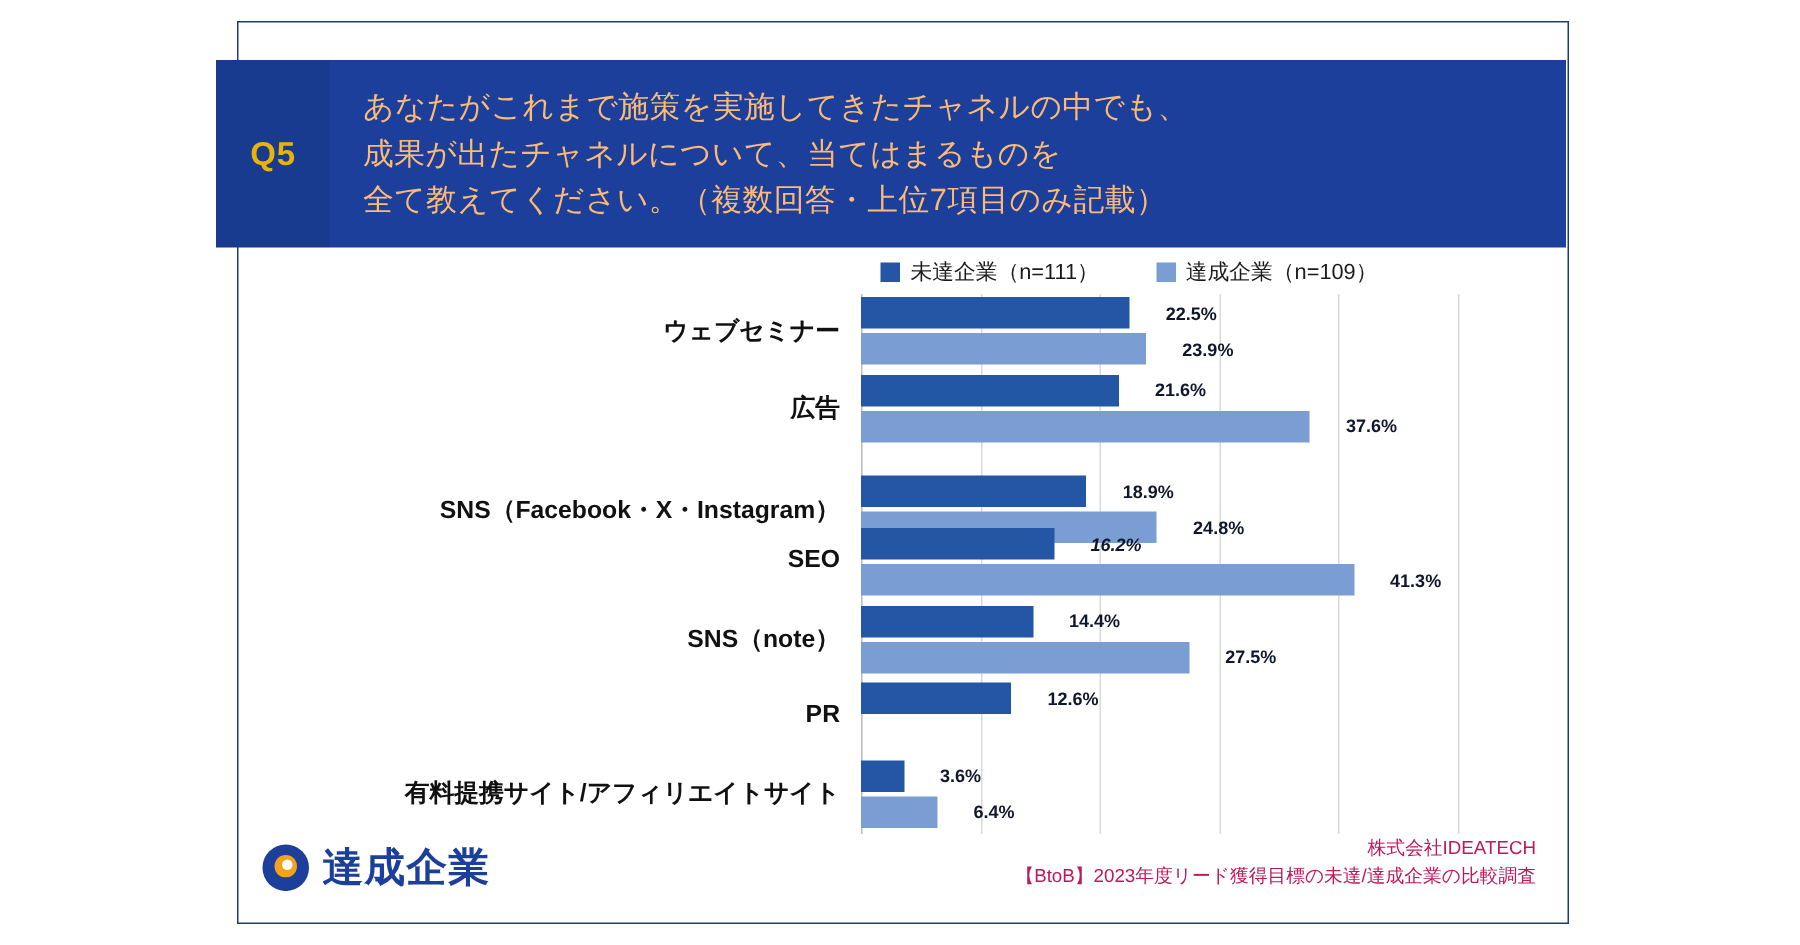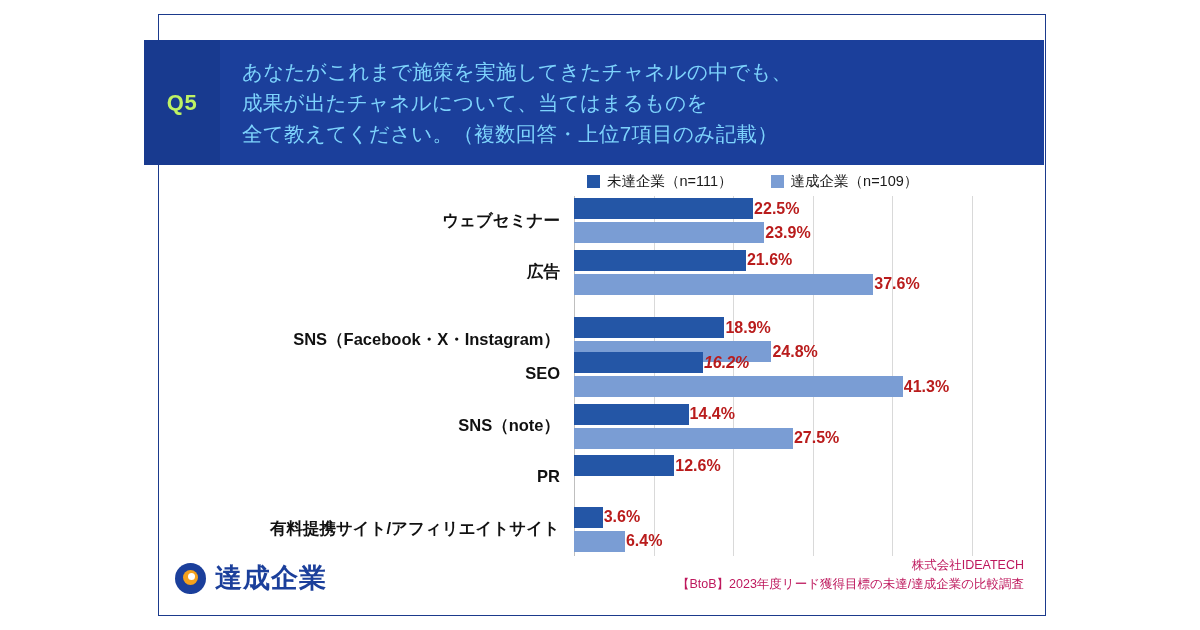--- a/index.html
+++ b/index.html
@@ -25,35 +25,35 @@
   }
   
   #q-box {
     position: absolute;
     left: 144px; top: 40px;
     width: 76px; height: 125px;
     background: #183a8f;
     display: flex; align-items: center; justify-content: center;
   }
   #q-box .q-text {
-    color: #bef264;
+    color: #eab308;
     font-size: 22px;
     font-weight: bold;
     letter-spacing: 0.5px;
   }
   
   #question-box {
     position: absolute;
     left: 220px; top: 40px;
     width: 824px; height: 125px;
     background: #1b3f9b;
     padding: 16px 18px 0 22px;
   }
   #question-box .q-line {
-    color: #7dd3fc;
+    color: #fdba74;
     font-size: 20.5px;
     line-height: 31px;
     font-weight: 500;
     letter-spacing: 0.3px;
     white-space: nowrap;
   }
   
   #legend {
     position: absolute;
     left: 575px; top: 172px;
@@ -108,25 +108,25 @@
   .bar-row { position: absolute; left: 0; height: 22px; }
   .bar {
     position: absolute;
     left: 0; top: 0;
     height: 100%;
   }
   .bar-val {
     position: absolute;
     top: 50%;
     transform: translateY(-50%);
-    font-size: 16px;
+    font-size: 12px;
     font-weight: bold;
-    color: #b91c1c;
+    color: #0f172a;
     white-space: nowrap;
-    padding-left: 1px;
+    padding-left: 24px;
   }
   
   #logo {
     position: absolute;
     left: 175px; top: 560px;
     display: flex; align-items: center; gap: 9px;
   }
   #logo .mark {
     position: relative;
     width: 31px; height: 31px;

